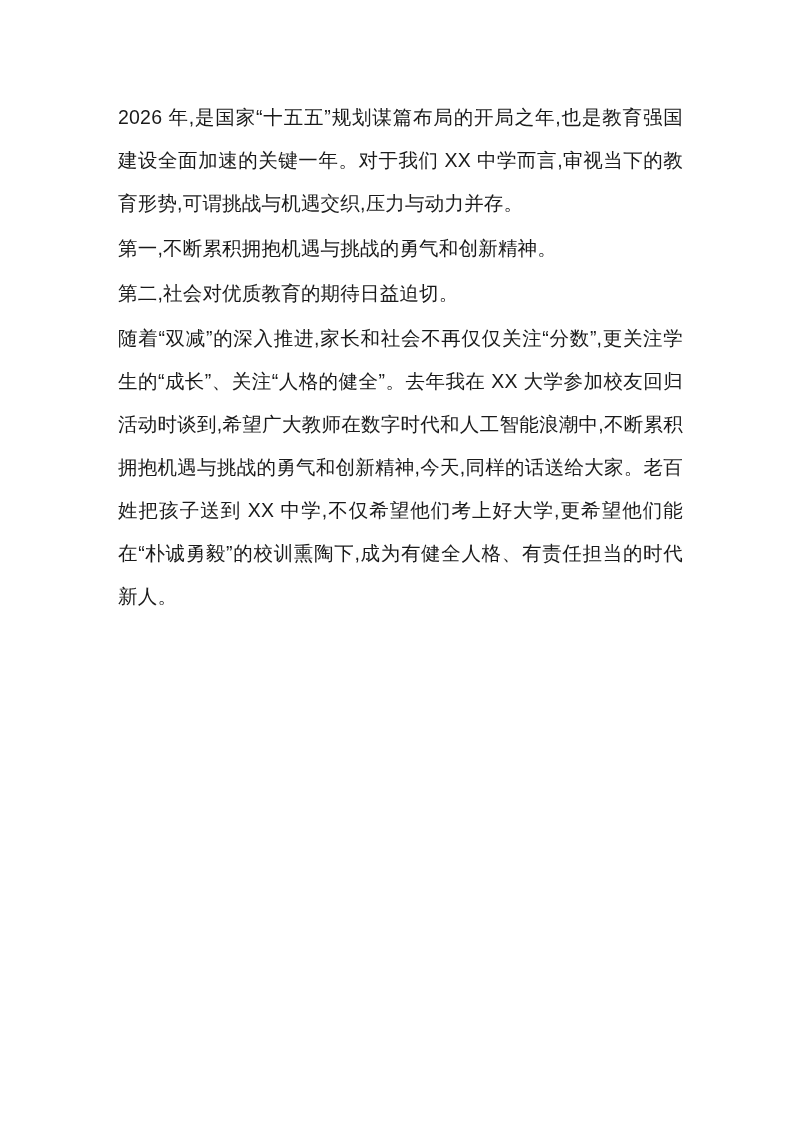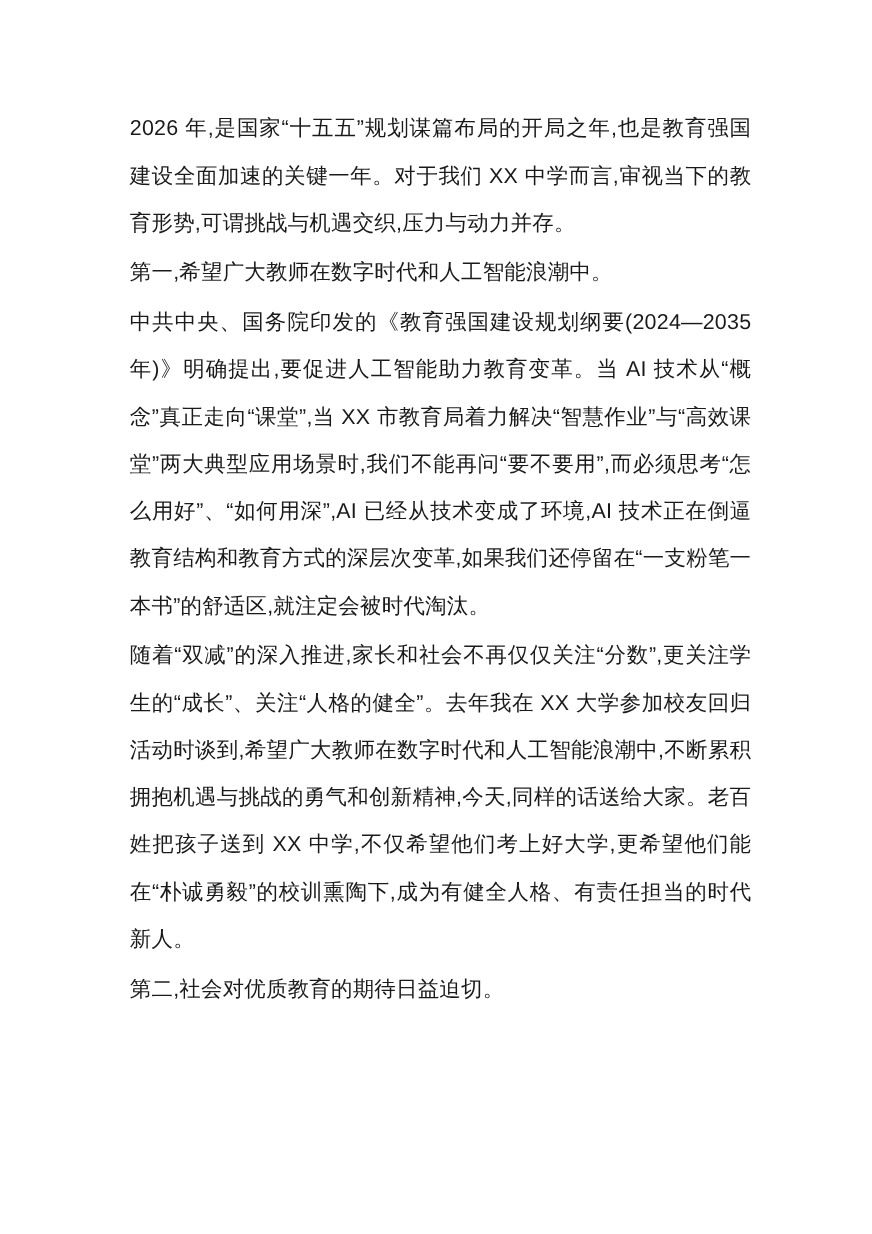--- a/index.html
+++ b/index.html
@@ -39,18 +39,17 @@
   .para + .para {
     margin-top: 1px;
   }
 </style>
 </head>
 <body>
 
 <div class="page">
   <div class="doc-body">
     <p class="para">2026 年,是国家“十五五”规划谋篇布局的开局之年,也是教育强国建设全面加速的关键一年。对于我们 XX 中学而言,审视当下的教育形势,可谓挑战与机遇交织,压力与动力并存。</p>
-    <p class="para">第一,希望广大教师在数字时代和人工智能浪潮中。</p>
-    <p class="para">中共中央、国务院印发的《教育强国建设规划纲要(2024—2035 年)》明确提出,要促进人工智能助力教育变革。当 AI 技术从“概念”真正走向“课堂”,当 XX 市教育局着力解决“智慧作业”与“高效课堂”两大典型应用场景时,我们不能再问“要不要用”,而必须思考“怎么用好”、“如何用深”,AI 已经从技术变成了环境,AI 技术正在倒逼教育结构和教育方式的深层次变革,如果我们还停留在“一支粉笔一本书”的舒适区,就注定会被时代淘汰。</p>
+    <p class="para">第一,不断累积拥抱机遇与挑战的勇气和创新精神。</p>
+    <p class="para">第二,社会对优质教育的期待日益迫切。</p>
     <p class="para">随着“双减”的深入推进,家长和社会不再仅仅关注“分数”,更关注学生的“成长”、关注“人格的健全”。去年我在 XX 大学参加校友回归活动时谈到,希望广大教师在数字时代和人工智能浪潮中,不断累积拥抱机遇与挑战的勇气和创新精神,今天,同样的话送给大家。老百姓把孩子送到 XX 中学,不仅希望他们考上好大学,更希望他们能在“朴诚勇毅”的校训熏陶下,成为有健全人格、有责任担当的时代新人。</p>
-    <p class="para">第二,社会对优质教育的期待日益迫切。</p>
   </div>
 </div>
 
 </body></html>

